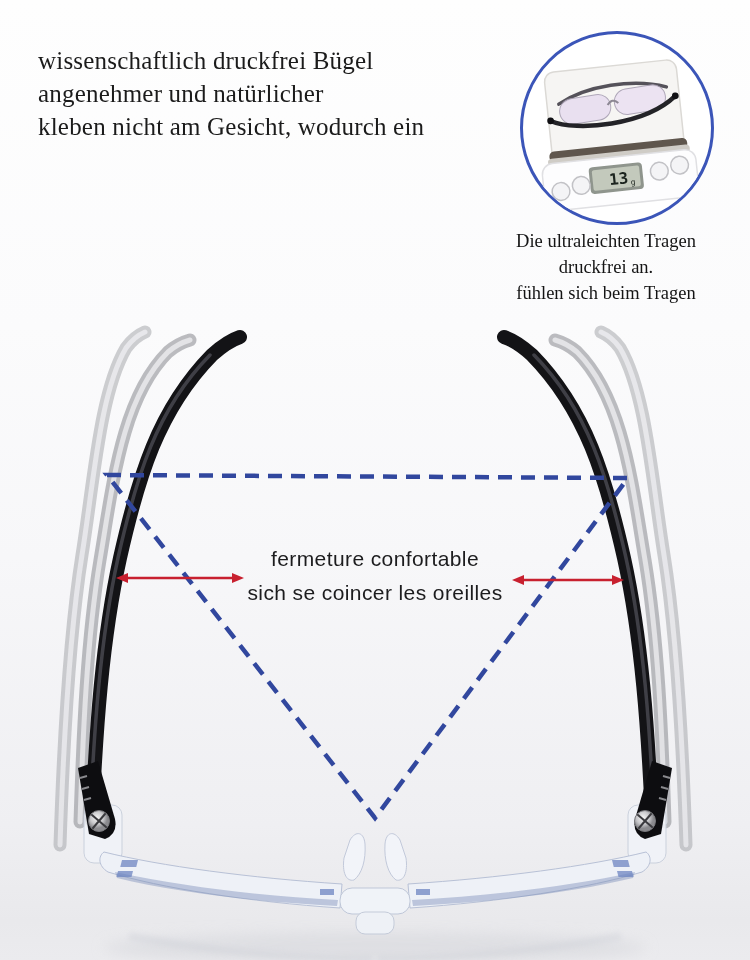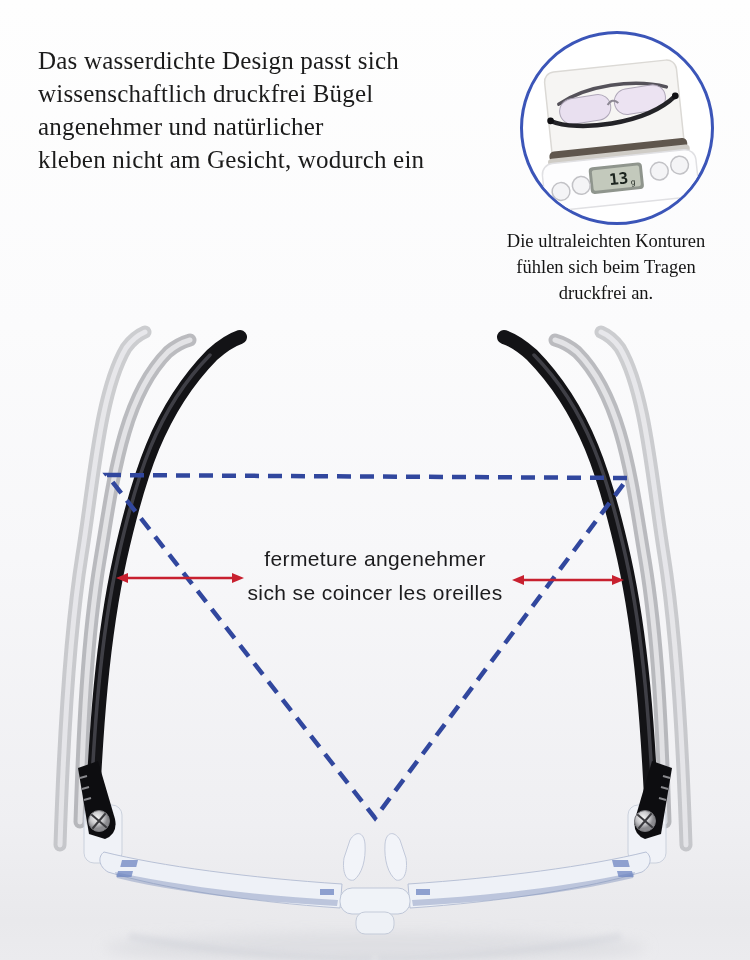--- a/index.html
+++ b/index.html
@@ -29,21 +29,20 @@
     text-align:center;font-family:"Liberation Sans",sans-serif;
     font-size:21px;line-height:34px;color:#1c1c1e;white-space:nowrap;letter-spacing:.4px;
   }
 </style>
 </head>
 <body>
 
 <div class="page">
 
   <div class="intro">
-    <span class="line">Das wasserdichte Design passt sich</span>
     <span class="line">wissenschaftlich druckfrei Bügel</span>
     <span class="line">angenehmer und natürlicher</span>
     <span class="line">kleben nicht am Gesicht, wodurch ein</span>
   </div>
 
   <div class="badge-circle">
     <svg width="186" height="186" viewBox="0 0 188 188">
       <g transform="rotate(-6 94 112)">
 
         <rect x="28" y="30" width="134" height="90" rx="10" fill="#f6f5f3" stroke="#dbd9d5" stroke-width="1.5"></rect>
@@ -69,23 +68,23 @@
           <path d="M 89 69 q 5 -7 11 -1" fill="none" stroke="#8d8894" stroke-width="2"></path>
           <path d="M 30 79 C 55 93 125 93 158 67" fill="none" stroke="#232327" stroke-width="4.5" stroke-linecap="round"></path>
           <circle cx="30" cy="79" r="3.4" fill="#101013"></circle>
           <circle cx="158" cy="67" r="3.4" fill="#101013"></circle>
         </g>
       </g>
     </svg>
   </div>
 
   <div class="badge-caption">
-    <span class="line">Die ultraleichten Konturen</span>
+    <span class="line">Die ultraleichten Tragen</span>
+    <span class="line">druckfrei an.</span>
     <span class="line">fühlen sich beim Tragen</span>
-    <span class="line">druckfrei an.</span>
   </div>
 
   <svg class="fold-illustration" viewBox="0 0 750 660">
     <defs>
       <radialGradient id="screwGrad" cx="40%" cy="35%">
         <stop offset="0%" stop-color="#f5f5f5"></stop>
         <stop offset="60%" stop-color="#c9c9cc"></stop>
         <stop offset="100%" stop-color="#8a8a8e"></stop>
       </radialGradient>
       <filter id="soft" x="-40%" y="-40%" width="180%" height="180%">
@@ -177,17 +176,17 @@
       <polygon points="244,278 232,273 232,283" stroke="none"></polygon>
     </g>
     <g stroke="#c8202f" fill="#c8202f">
       <line x1="519" y1="280" x2="617" y2="280" stroke-width="2.5"></line>
       <polygon points="512,280 524,275 524,285" stroke="none"></polygon>
       <polygon points="624,280 612,275 612,285" stroke="none"></polygon>
     </g>
   </svg>
 
   <div class="fold-label">
-    <span class="line">fermeture angenehmer</span>
+    <span class="line">fermeture confortable</span>
     <span class="line">sich se coincer les oreilles</span>
   </div>
 
 </div>
 
 </body></html>

